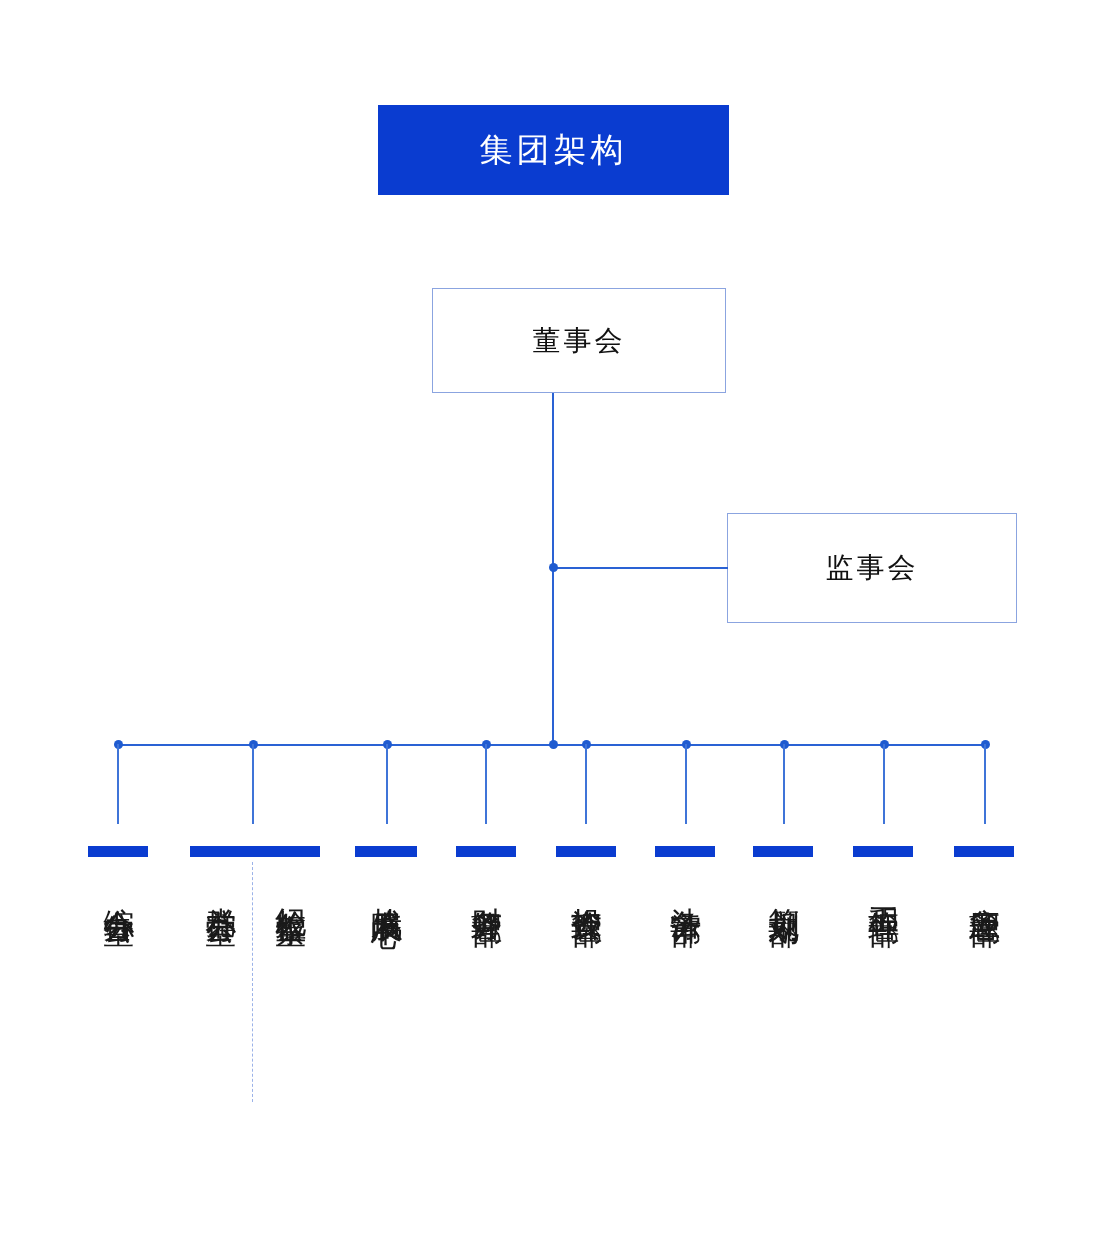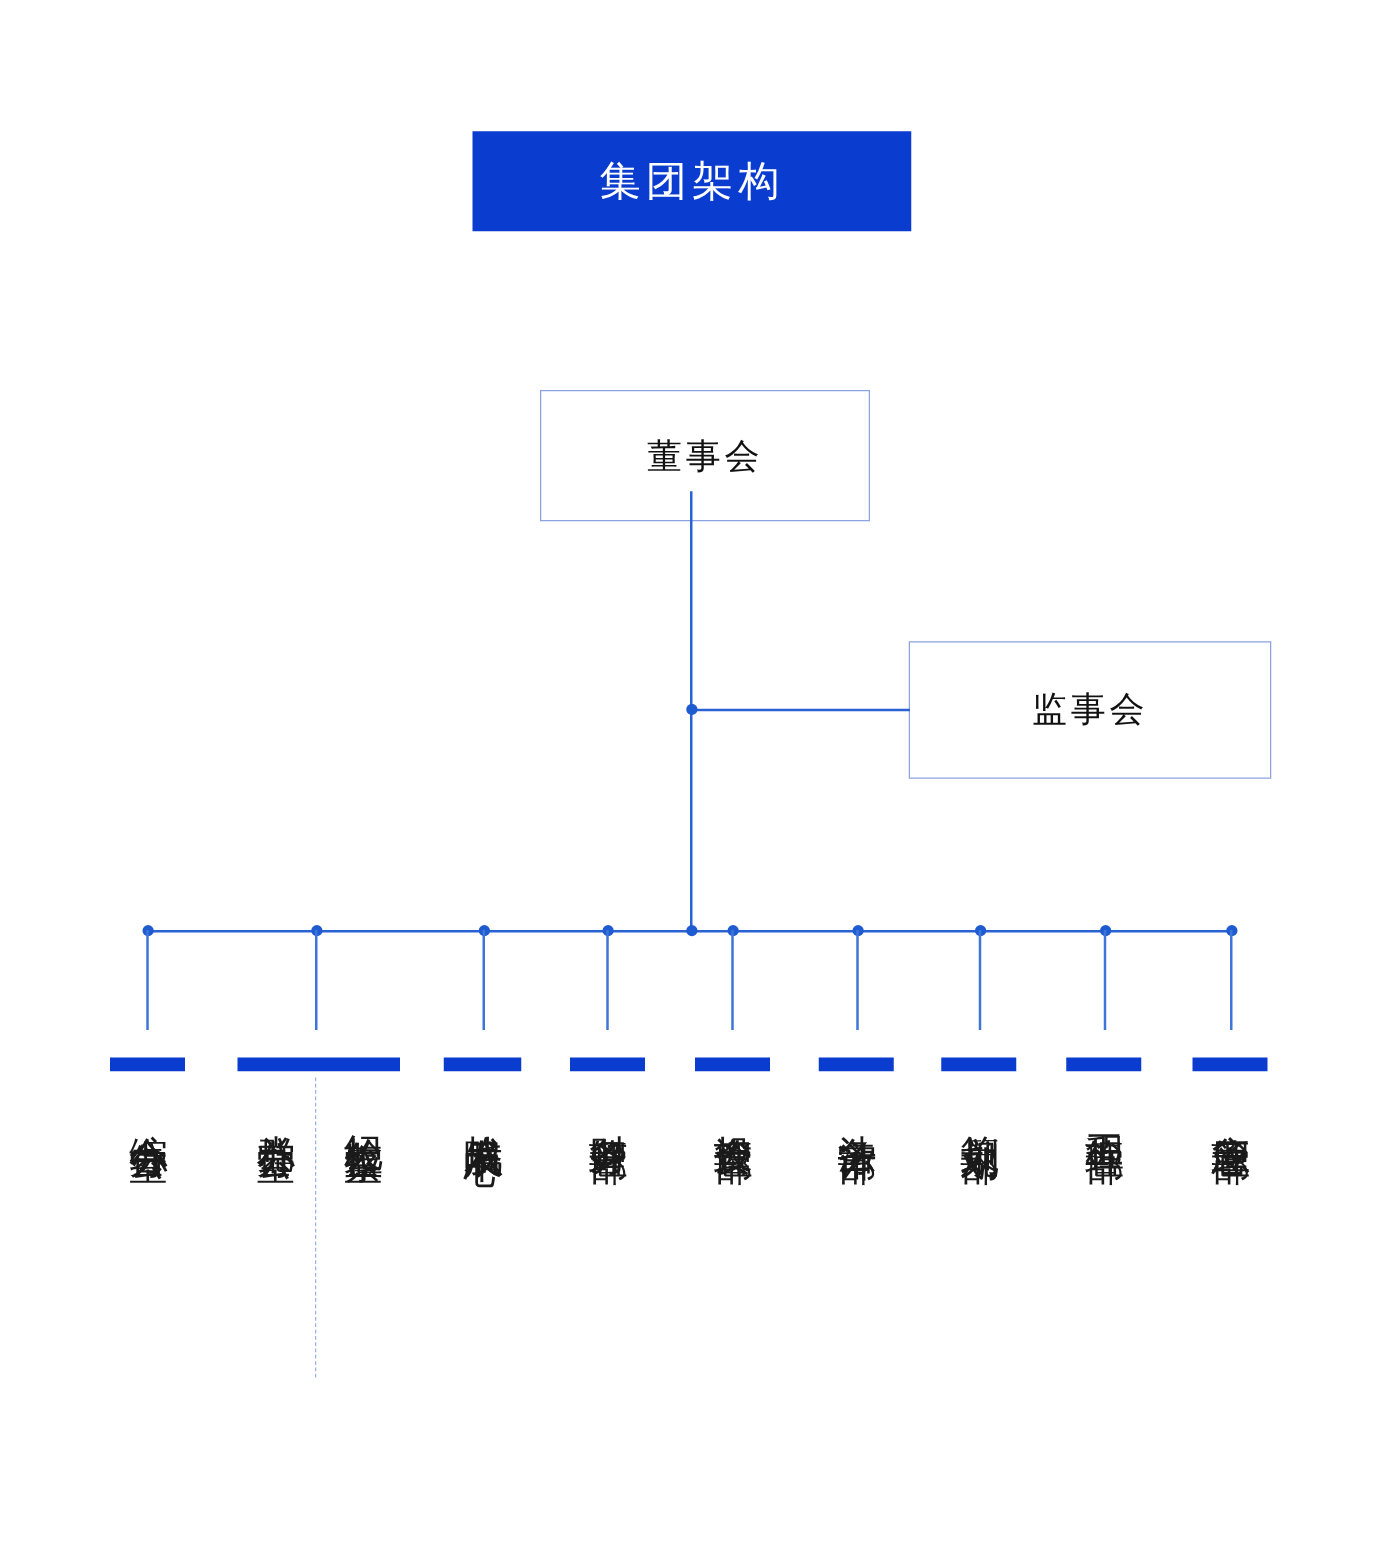--- a/index.html
+++ b/index.html
@@ -10,30 +10,30 @@
     font-family:"Liberation Sans","DejaVu Sans",sans-serif;
     overflow:hidden;
     position:relative;
   }
   #chart{position:absolute;left:0;top:0;width:1109px;height:1253px;}
 
   
   .node{position:absolute;box-sizing:border-box;display:flex;align-items:center;justify-content:center;}
 
   .node-title{
-    left:378px;top:105px;width:351px;height:80px;
+    left:378px;top:105px;width:351px;height:90px;
     background:var(--brand,#0a3cd0);
     color:#ffffff;
     font-size:33px;letter-spacing:4px;font-weight:400;
   }
   .node-board{
-    left:432px;top:288px;width:264px;height:105px;
+    left:432px;top:288px;width:294px;height:105px;
     background:#ffffff;
     border:1.4px solid #8ba4e0;
-    color:#111111;font-size:28px;letter-spacing:3px;margin-top:24px;
+    color:#111111;font-size:28px;letter-spacing:3px;
   }
   .node-supervisor{
     left:727px;top:513px;width:290px;height:110px;
     background:#ffffff;
     border:1.4px solid #8ba4e0;
     color:#111111;font-size:28px;letter-spacing:3px;
   }
 
   
   .vline{position:absolute;width:2px;background:#2a62d4;}

